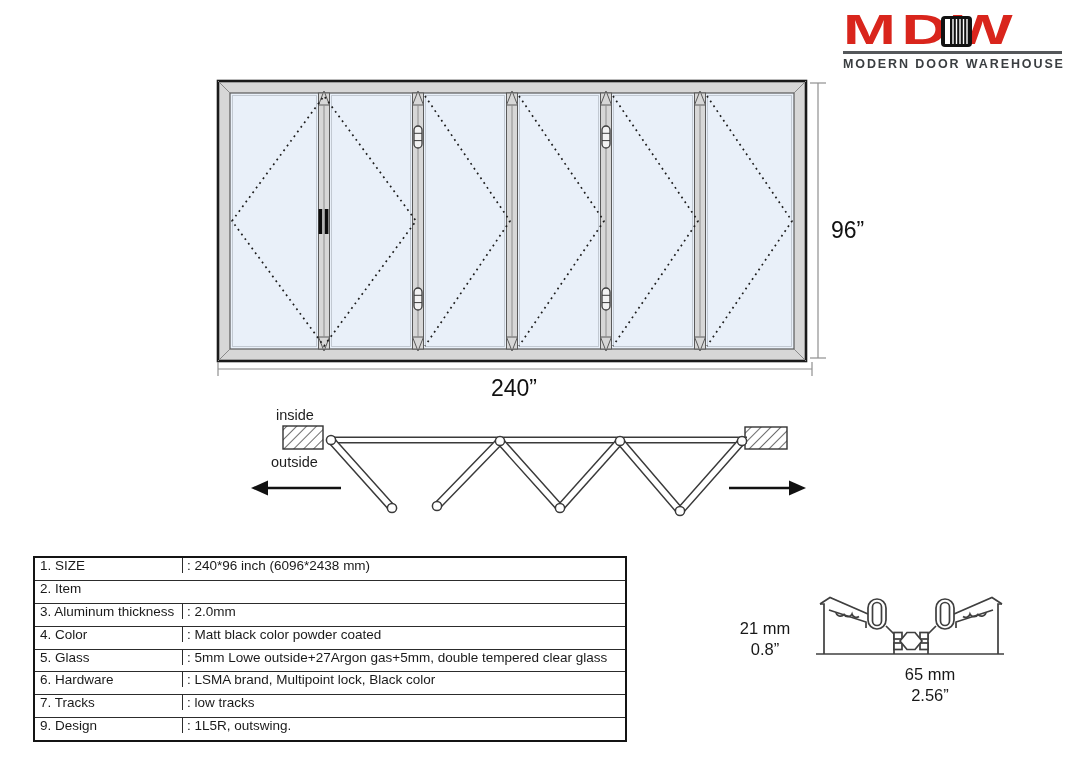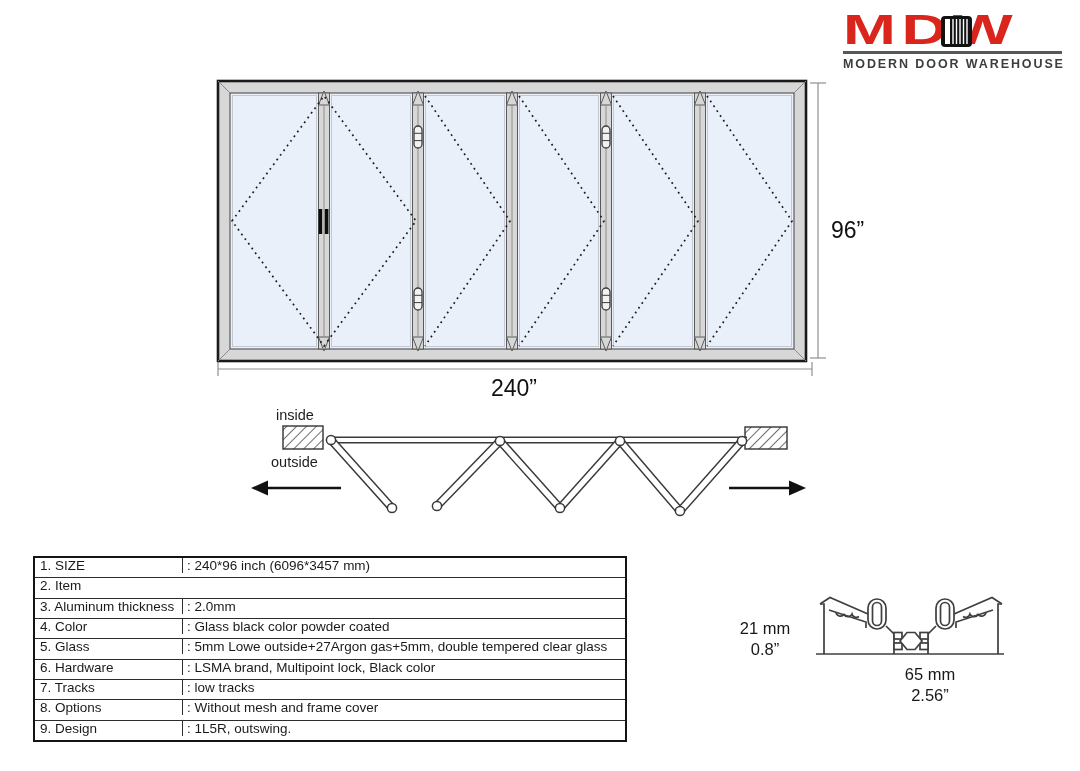--- a/index.html
+++ b/index.html
@@ -204,48 +204,44 @@
   <g>
     <line x1="486" y1="88" x2="548" y2="88" stroke="#111" stroke-width="2.6"></line>
     <polygon points="563,88 546,80.5 546,95.5" fill="#111"></polygon>
   </g>
 </svg>
 
 <div class="abs spec-table" id="specTable">
 
 <div class="spec-row">
       <div class="spec-label">1. SIZE</div>
-      <div class="spec-value">: 240*96 inch (6096*3457 mm)</div>
+      <div class="spec-value">: 240*96 inch (6096*2438 mm)</div>
     </div>
     <div class="spec-row">
       <div class="spec-label">2. Item</div>
     </div>
     <div class="spec-row">
       <div class="spec-label">3. Aluminum thickness</div>
       <div class="spec-value">: 2.0mm</div>
     </div>
     <div class="spec-row">
       <div class="spec-label">4. Color</div>
-      <div class="spec-value">: Glass black color powder coated</div>
+      <div class="spec-value">: Matt black color powder coated</div>
     </div>
     <div class="spec-row">
       <div class="spec-label">5. Glass</div>
       <div class="spec-value">: 5mm Lowe outside+27Argon gas+5mm, double tempered clear glass</div>
     </div>
     <div class="spec-row">
       <div class="spec-label">6. Hardware</div>
       <div class="spec-value">: LSMA brand, Multipoint lock, Black color</div>
     </div>
     <div class="spec-row">
       <div class="spec-label">7. Tracks</div>
       <div class="spec-value">: low tracks</div>
-    </div>
-    <div class="spec-row">
-      <div class="spec-label">8. Options</div>
-      <div class="spec-value">: Without mesh and frame cover</div>
     </div>
     <div class="spec-row">
       <div class="spec-label">9. Design</div>
       <div class="spec-value">: 1L5R, outswing.</div>
     </div>
   </div>
 
 <svg class="abs" style="left:810px;top:588px;" width="200" height="78" viewBox="0 0 200 78">
   <g stroke="#3f3f3f" stroke-width="1.7" fill="none">
     <line x1="6" y1="66" x2="194" y2="66"></line>

